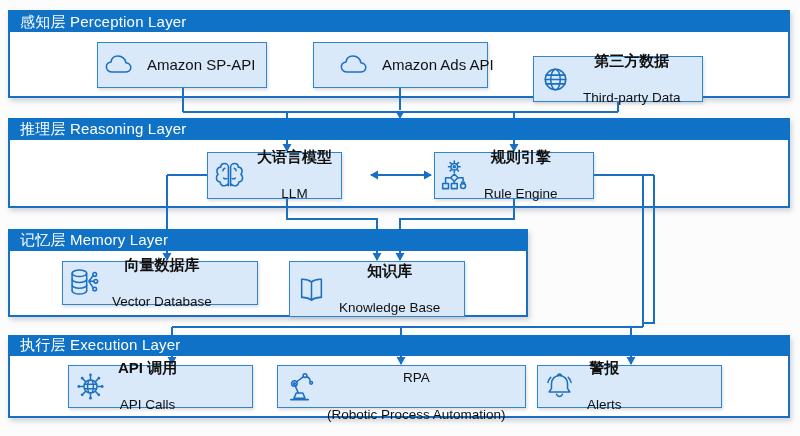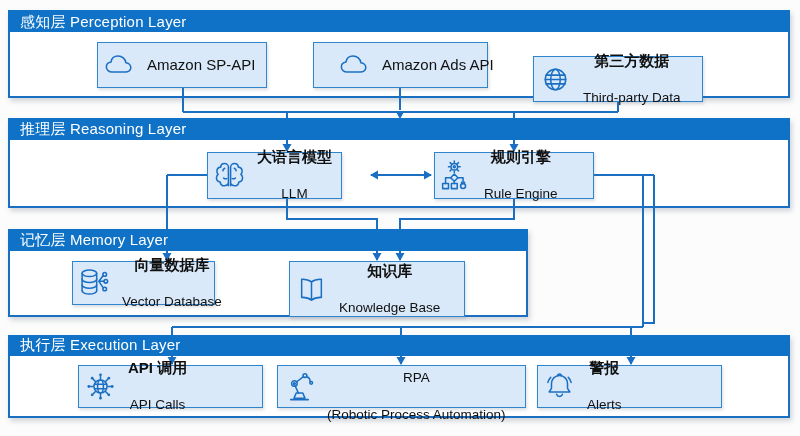--- a/index.html
+++ b/index.html
@@ -129,21 +129,21 @@
         </svg>
         <div class="txt">
           <span class="ln zh">规则引擎</span>
           <span class="ln en">Rule Engine</span>
         </div>
       </div>
       <div class="layer" style="left: 8px; top: 229px; width: 520px; height: 88px;"></div>
       <div class="layer-bar" style="left: 8px; top: 229px; width: 520px; height: 22px; align-items: center;">
         <span class="layer-title">记忆层 Memory Layer</span>
       </div>
-      <div class="node" style="left: 72px; top: 261px; width: 143px; height: 44px;">
+      <div class="node" style="left: 62px; top: 261px; width: 196px; height: 44px;">
         <svg width="35" height="35" viewBox="0 0 48 48" fill="none" stroke="#1b6fc2" stroke-width="2.1" stroke-linecap="round" stroke-linejoin="round">
           <ellipse cx="17" cy="10" rx="10" ry="4.5"></ellipse>
           <path d="M7 10v24M27 10v24"></path>
           <path d="M7 34a10 4.5 0 0 0 20 0M7 18a10 4.5 0 0 0 20 0M7 26a10 4.5 0 0 0 20 0"></path>
           <path d="M30 21l6-8M30 21h7M30 21l6 9"></path>
           <circle cx="38" cy="11.5" r="2.5"></circle>
           <circle cx="39.5" cy="21" r="2.5"></circle>
           <circle cx="38" cy="31.5" r="2.5"></circle>
         </svg>
         <div class="txt">
@@ -158,21 +158,21 @@
         </svg>
         <div class="txt">
           <span class="ln zh">知识库</span>
           <span class="ln en">Knowledge Base</span>
         </div>
       </div>
       <div class="layer" style="left: 8px; top: 335px; width: 782px; height: 83px;"></div>
       <div class="layer-bar" style="left: 8px; top: 335px; width: 782px; height: 21px;">
         <span class="layer-title">执行层 Execution Layer</span>
       </div>
-      <div class="node" style="left: 78px; top: 365px; width: 185px; height: 43px;">
+      <div class="node" style="left: 68px; top: 365px; width: 185px; height: 43px;">
         <svg width="35" height="35" viewBox="0 0 48 48" fill="none" stroke="#1b6fc2" stroke-width="2.1" stroke-linecap="round" stroke-linejoin="round">
           <circle cx="24" cy="24" r="9"></circle>
           <ellipse cx="24" cy="24" rx="4" ry="9"></ellipse>
           <path d="M16 21h16M16 27h16"></path>
           <path d="M34.5 24H38M31.4 31.4l2.5 2.5M24 34.5V38M16.6 31.4l-2.5 2.5M13.5 24H10M16.6 16.6l-2.5-2.5M24 13.5V10M31.4 16.6l2.5-2.5"></path>
           <g fill="#1b6fc2" stroke="none">
             <circle cx="40" cy="24" r="1.9"></circle>
             <circle cx="35.4" cy="35.4" r="1.9"></circle>
             <circle cx="24" cy="40" r="1.9"></circle>
             <circle cx="12.6" cy="35.4" r="1.9"></circle>

